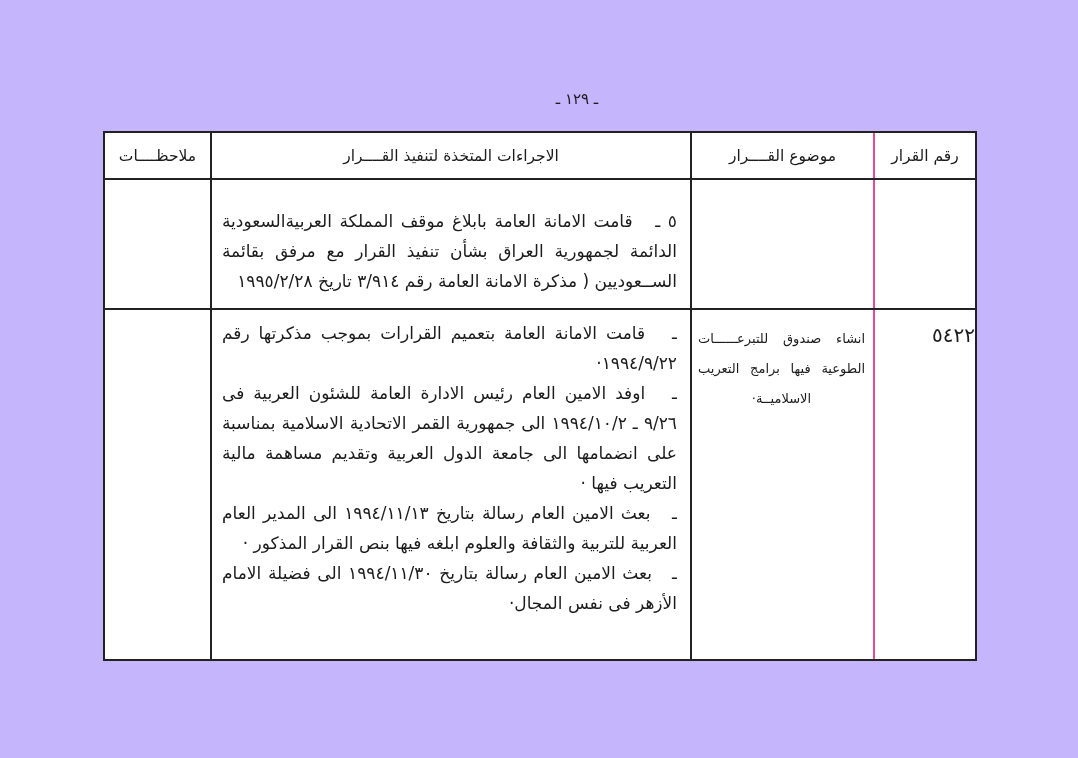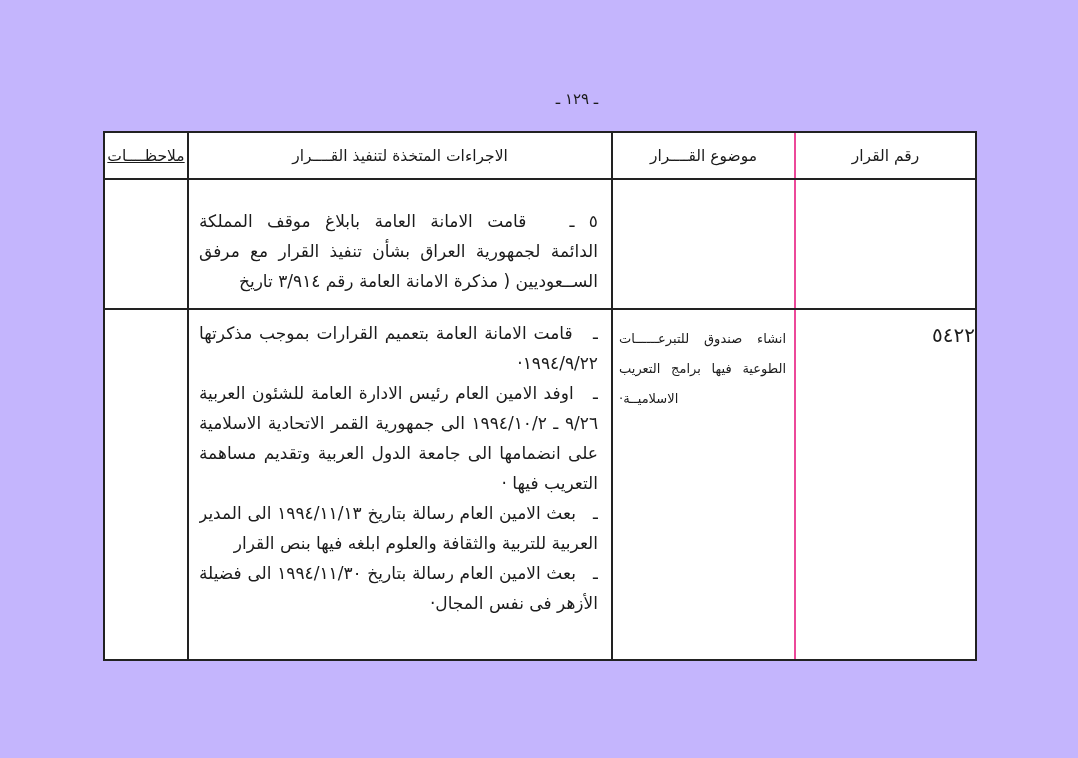--- a/index.html
+++ b/index.html
@@ -31,22 +31,22 @@
     box-sizing: border-box;
     display: flex;
     flex-direction: column;
     background: #ffffff;
   }
   .trow { display: flex; box-sizing: border-box; width: 100%; }
   .trow.head { height: 47px; border-bottom: 2px solid #222222; }
   .trow.r1   { height: 130px; border-bottom: 2px solid #222222; }
   .trow.r2   { flex: 1; }
   .cell { box-sizing: border-box; direction: rtl; overflow: hidden; }
-  .c-notes   { width: 84px; border-right: 2px solid #222222; text-decoration: underline; }
-  .c-actions { width: 424px; border-right: 2px solid #222222; padding: 0 13px 0 10px; }
+  .c-notes   { width: 107px; border-right: 2px solid #222222; }
+  .c-actions { width: 480px; border-right: 2px solid #222222; padding: 0 13px 0 10px; }
   .c-subject { width: 183px; border-right: 2px solid #ec4899; padding: 14px 8px 0 6px; }
   .c-number  { flex: 1; }
   .head .cell {
     display: flex; align-items: center; justify-content: center;
     font-size: 15.5px; padding: 0;
   }
   .r1 .c-actions { padding-top: 26px; }
   .r2 .c-actions { padding-top: 8px; }
   .r2 .c-number  { padding-top: 13px; font-size: 20px; }
   .line {
@@ -65,21 +65,21 @@
     height: 30px; line-height: 30px;
     font-size: 13px;
     direction: rtl;
     text-align: right;
     overflow: hidden;
   }
   .subj-line.fill {
     text-align: justify;
     text-align-last: justify;
   }
-  .subj-line.last { text-align: left; }
+  .subj-line.last { text-align: center; }
 </style>
 </head>
 <body>
 
 <div class="page">
 
   <div class="pagenum">ـ ١٢٩ ـ</div>
 
   <div class="dtable">
 

